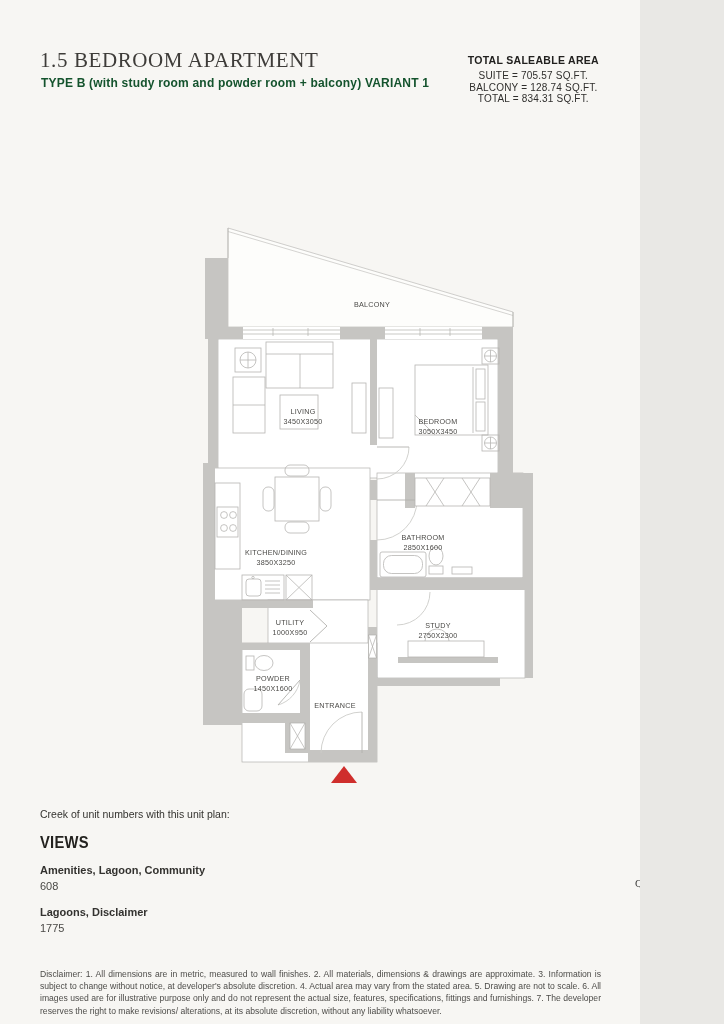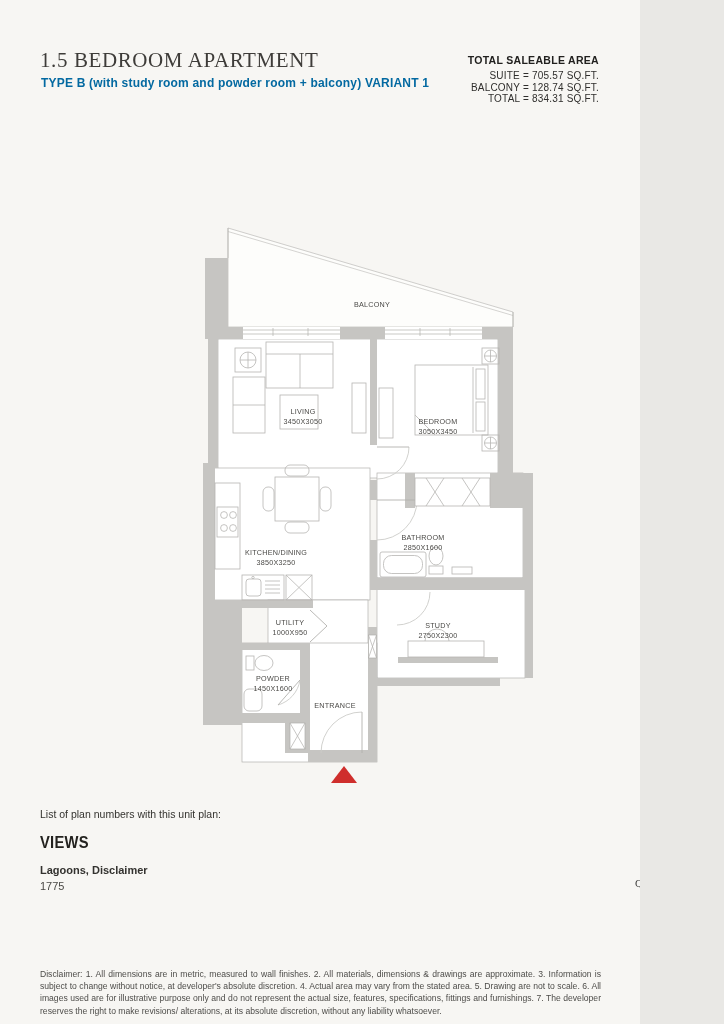--- a/index.html
+++ b/index.html
@@ -1,22 +1,22 @@
 <!DOCTYPE html>
 <html><head>
 <meta charset="utf-8">
 <style>
   html,body{margin:0;padding:0;background:#e9e8e5;}
   .page{position:relative;width:640px;height:1024px;background:#f7f6f3;
         font-family:"Liberation Sans",sans-serif;overflow:hidden;color:#3c3b38;}
   .title{position:absolute;left:40px;top:48px;font-family:"Liberation Serif",serif;
          font-size:21px;letter-spacing:.6px;color:#3e3c39;font-weight:500;}
   .subtitle{position:absolute;left:41px;top:76px;font-size:12px;font-weight:bold;
-            letter-spacing:.2px;color:#0369a1;}
-  .area-block{position:absolute;right:41px;top:54px;text-align:right;}
+            letter-spacing:.2px;color:#14532d;}
+  .area-block{position:absolute;right:41px;top:54px;text-align:center;}
   .area-heading{font-size:10.5px;font-weight:bold;letter-spacing:.3px;color:#21201e;margin-bottom:4px;}
   .area-line{font-size:10px;line-height:11.5px;color:#2f2e2c;letter-spacing:.2px;}
   .plan{position:absolute;left:180px;top:215px;}
   .plan svg text{font-family:"Liberation Sans",sans-serif;fill:#4a4946;}
   .room-label{font-size:7.2px;letter-spacing:.25px;}
   .unit-list{position:absolute;left:40px;top:808px;}
   .unit-intro{font-size:10.5px;color:#34332f;margin-bottom:14px;}
   .views-heading{font-size:16px;font-weight:bold;letter-spacing:.3px;color:#23221f;margin-bottom:12px;
                  transform:scaleX(.92);transform-origin:left;}
   .view-group{margin-bottom:14px;}
@@ -213,22 +213,26 @@
         <text x="93" y="466">POWDER</text>
         <text x="93" y="476">1450X1600</text>
         <text x="155" y="493">ENTRANCE</text>
       </g>
 
       <polygon points="164,551 151,568 177,568" fill="#cf2e2c"></polygon>
     </svg>
   </div>
 
   <div class="unit-list">
-    <div class="unit-intro">List of plan numbers with this unit plan:</div>
+    <div class="unit-intro">Creek of unit numbers with this unit plan:</div>
     <div class="views-heading">VIEWS</div>
+    <div class="view-group">
+      <div class="view-name">Amenities, Lagoon, Community</div>
+      <div class="view-units">608</div>
+    </div>
     <div class="view-group">
       <div class="view-name">Lagoons, Disclaimer</div>
       <div class="view-units">1775</div>
     </div>
   </div>
 
   <div class="compass">
     <svg width="74" height="70" viewBox="0 0 74 70">
       <circle cx="35" cy="35" r="17.5" fill="none" stroke="#8a8987" stroke-width="0.9"></circle>
       <polygon points="26,16 30,14 37,34 33,36" fill="#ffffff" stroke="#8a8987" stroke-width="0.9"></polygon>

